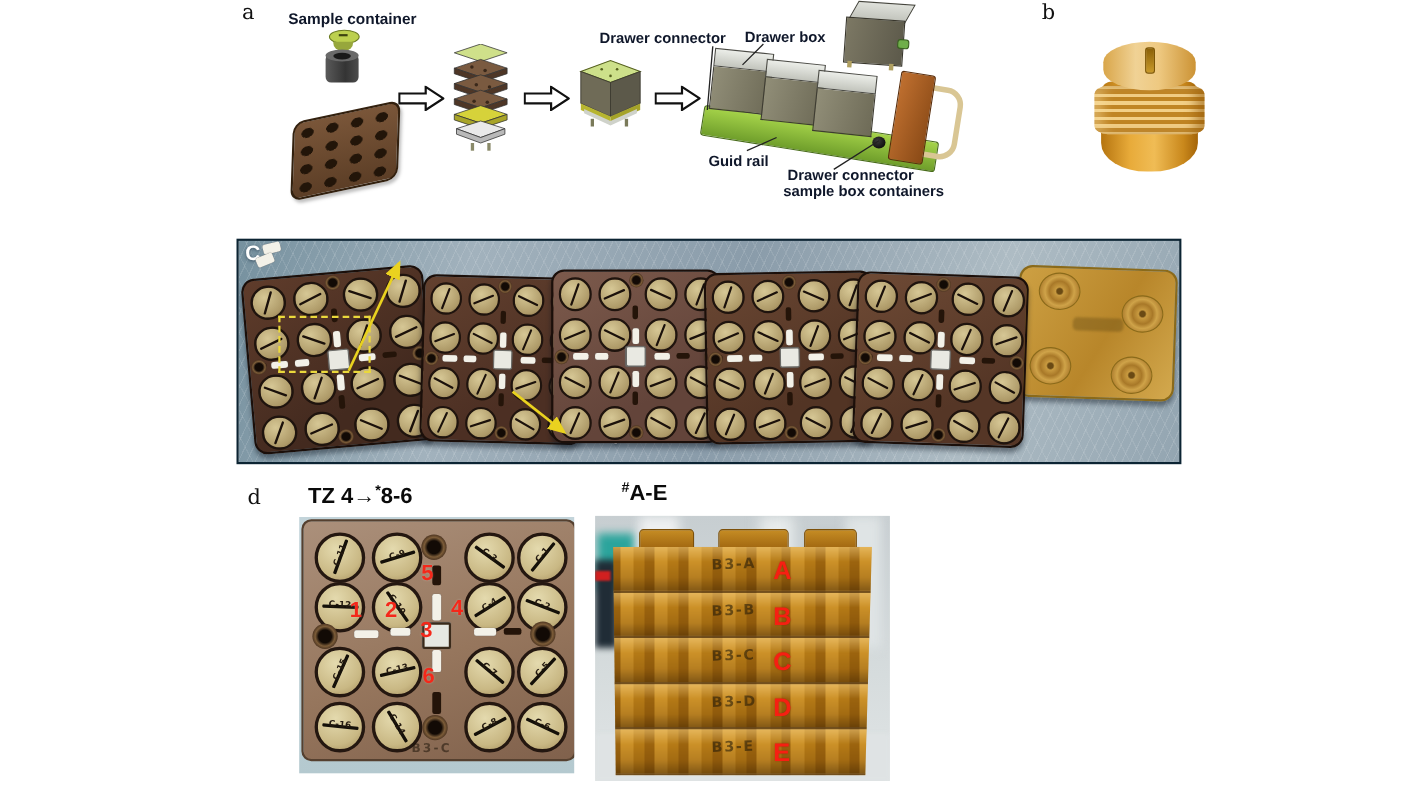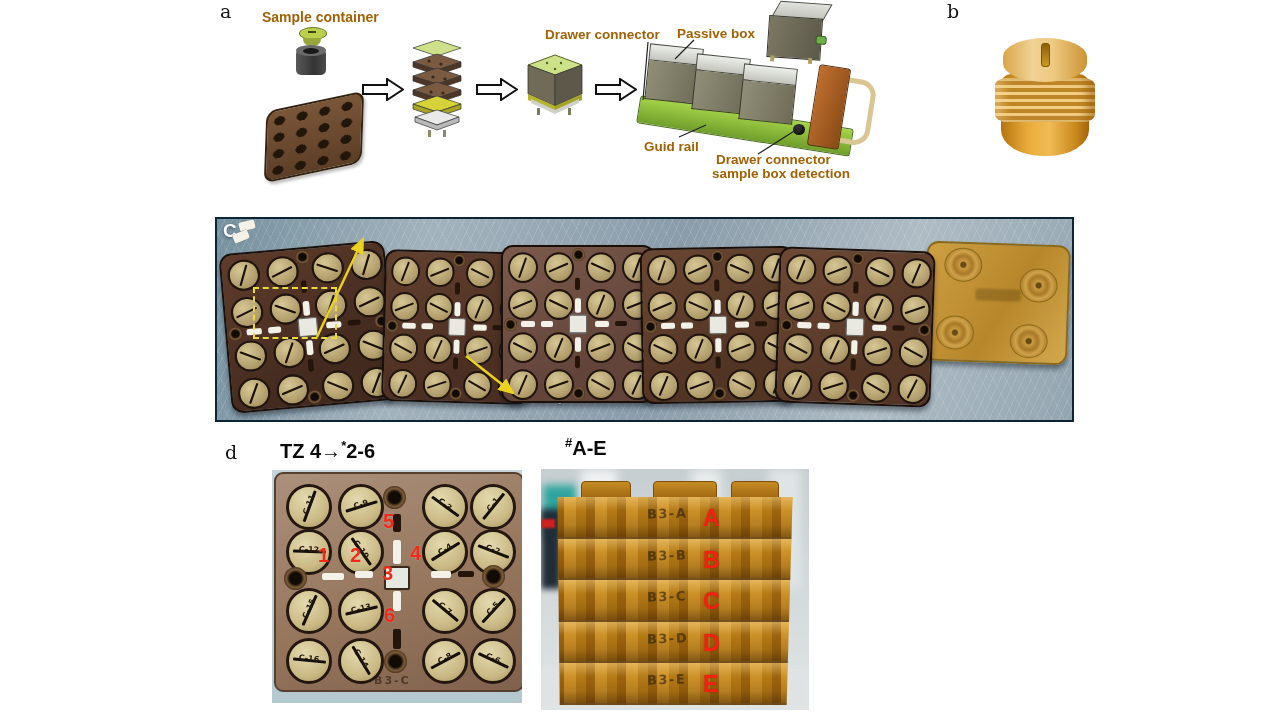--- a/index.html
+++ b/index.html
@@ -1,20 +1,20 @@
 <!DOCTYPE html>
 <html><head>
 <meta charset="utf-8">
 <style>
   html,body{margin:0;padding:0;background:#fff;}
   .canvas{position:relative;width:1278px;height:718px;background:#ffffff;overflow:hidden;
           font-family:"Liberation Sans",sans-serif;color:#111;}
   .abs{position:absolute;}
   .panel-letter{position:absolute;font:19px "DejaVu Serif",serif;color:#111;}
-  .a-label{position:absolute;font:600 13.5px "Liberation Sans",sans-serif;color:#a16207;white-space:nowrap;}
+  .a-label{position:absolute;font:600 13.5px "Liberation Sans",sans-serif;color:#0f172a;white-space:nowrap;}
   .d-title{position:absolute;font:bold 20px "Liberation Sans",sans-serif;color:#0a0a0a;white-space:nowrap;}
   .d-title sup{font-size:13px;}
   
   .photo{position:absolute;overflow:hidden;}
   #photoC{background:
       repeating-linear-gradient(115deg,rgba(255,255,255,.12) 0 1px,transparent 1px 7px),
       repeating-linear-gradient(62deg,rgba(255,255,255,.09) 0 1px,transparent 1px 11px),
       linear-gradient(104deg,#76markdown 0,#76919f 0%,#a2b2bd 24%,#8a9caa 52%,#aebcc4 78%,#93a5b1 100%);
       border:2px solid #0c2433;}
   .pc-label{position:absolute;color:#fff;font:bold 17px "Liberation Sans",sans-serif;
@@ -164,24 +164,24 @@
 
   <div class="abs" style="left:766px;top:2px;width:62px;height:64px;transform:rotate(4deg)">
     <div class="abs" style="left:8px;top:0;width:50px;height:16px;background:linear-gradient(#dfe1db,#bfc1b9);border:1px solid #46463e;transform:skewX(-26deg)"></div>
     <div class="abs" style="left:2px;top:15px;width:52px;height:40px;background:linear-gradient(100deg,#7c7864,#5c594a);border:1px solid #38362c"></div>
     <div class="abs" style="left:50px;top:32px;width:9px;height:7px;background:#6fae4a;border-radius:3px;border:1px solid #3a5e22"></div>
     <div class="abs" style="left:6px;top:55px;width:4px;height:6px;background:#b0a060"></div>
     <div class="abs" style="left:44px;top:55px;width:4px;height:6px;background:#b0a060"></div>
   </div>
 
   <div class="a-label" style="left:545px;top:27px">Drawer connector</div>
-  <div class="a-label" style="left:677px;top:26px">Passive box</div>
+  <div class="a-label" style="left:677px;top:26px">Drawer box</div>
   <div class="a-label" style="left:644px;top:139px">Guid rail</div>
   <div class="a-label" style="left:716px;top:152px">Drawer connector</div>
-  <div class="a-label" style="left:712px;top:166px">sample box detection</div>
+  <div class="a-label" style="left:712px;top:166px">sample box containers</div>
   <svg class="abs" style="left:540px;top:20px;pointer-events:none" width="340" height="170">
     <line class="legend-line" x1="108" y1="22" x2="103" y2="80"></line>
     <line class="legend-line" x1="154" y1="20" x2="135" y2="39"></line>
     <line class="legend-line" x1="139" y1="117" x2="166" y2="105"></line>
     <line class="legend-line" x1="218" y1="134" x2="259" y2="108"></line>
   </svg>
 
   <div class="panel-letter" style="left:947px;top:0px">b</div>
   <div class="abs" style="left:995px;top:38px;width:100px;height:118px">
     <div class="abs" style="left:6px;top:36px;width:88px;height:82px;background:linear-gradient(90deg,#b5740f,#e8ab3a 30%,#f0bc55 55%,#c9881c 85%,#a46408);border-radius:10px 10px 42px 42px/10px 10px 26px 26px"></div>
@@ -542,21 +542,21 @@
       <div class="c-tray" style="left: 708px; top: 24px; width: 140px; height: 116px; transform: rotate(2deg); background: linear-gradient(120deg, rgb(205, 160, 67), rgb(184, 134, 42) 55%, rgb(211, 169, 78)); border: 2px solid rgb(138, 106, 26); z-index: 4;">
         <div style="position: absolute; left: 16px; top: 4px; width: 36px; height: 32px; border-radius: 50%; background: radial-gradient(circle, rgb(106, 74, 20) 10%, rgb(200, 154, 64) 16%, rgb(168, 120, 40) 38%, rgb(207, 163, 73) 55%, rgb(176, 128, 48) 75%); border: 1px solid rgb(138, 106, 26);"></div>
         <div style="position: absolute; left: 92px; top: 22px; width: 36px; height: 32px; border-radius: 50%; background: radial-gradient(circle, rgb(106, 74, 20) 10%, rgb(200, 154, 64) 16%, rgb(168, 120, 40) 38%, rgb(207, 163, 73) 55%, rgb(176, 128, 48) 75%); border: 1px solid rgb(138, 106, 26);"></div>
         <div style="position: absolute; left: 10px; top: 72px; width: 36px; height: 32px; border-radius: 50%; background: radial-gradient(circle, rgb(106, 74, 20) 10%, rgb(200, 154, 64) 16%, rgb(168, 120, 40) 38%, rgb(207, 163, 73) 55%, rgb(176, 128, 48) 75%); border: 1px solid rgb(138, 106, 26);"></div>
         <div style="position: absolute; left: 84px; top: 78px; width: 36px; height: 32px; border-radius: 50%; background: radial-gradient(circle, rgb(106, 74, 20) 10%, rgb(200, 154, 64) 16%, rgb(168, 120, 40) 38%, rgb(207, 163, 73) 55%, rgb(176, 128, 48) 75%); border: 1px solid rgb(138, 106, 26);"></div>
         <div style="position: absolute; left: 48px; top: 44px; width: 46px; height: 12px; background: rgba(90, 65, 15, 0.35); border-radius: 4px; filter: blur(1px);"></div>
       </div>
     </div>
 
   <div class="panel-letter" style="left:225px;top:441px">d</div>
-  <div class="d-title" style="left:280px;top:438px"><span>TZ 4→</span><sup>*</sup><span>2-6</span></div>
+  <div class="d-title" style="left:280px;top:438px"><span>TZ 4→</span><sup>*</sup><span>8-6</span></div>
   <div class="d-title" style="left:565px;top:435px"><sup>#</sup><span>A-E</span></div>
 
   <div class="photo" id="photoDL" style="left:272px;top:470px;width:250px;height:233px">
       <div class="d-tray" style="left: 2px; top: 2px; width: 246px; height: 216px;">
         <div class="d-well" style="left: 10px; top: 10px;">
           <div class="well-slash" style="transform: rotate(-70deg);"></div>
           <div class="d-well-label" style="transform: rotate(-70deg);">C-11</div>
         </div>
         <div class="d-well" style="left: 62px; top: 10px;">
           <div class="well-slash" style="transform: rotate(-17deg);"></div>

